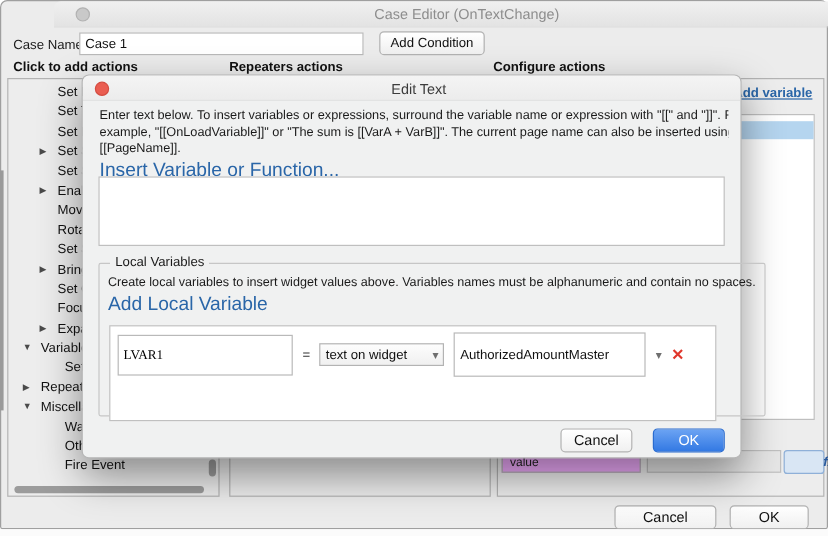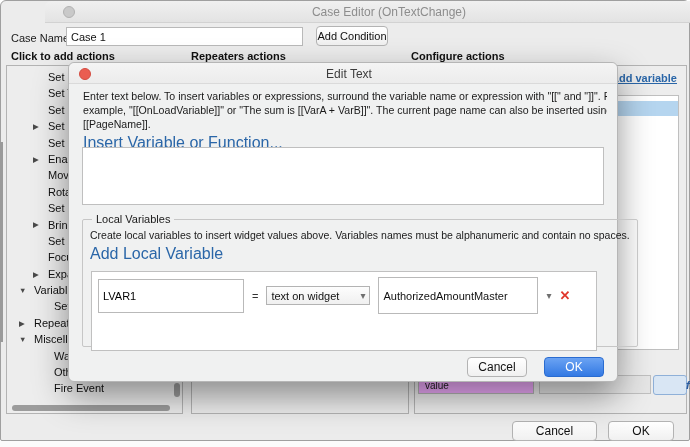--- a/index.html
+++ b/index.html
@@ -18,21 +18,21 @@
   .traffic-gray { position:absolute; left:18px; top:5px; width:12px; height:12px; border-radius:50%;
                   background:#c9c9c9; border:1px solid #b2b2b2; }
 
   
   .case-label { position:absolute; left:10px; top:31px; font-size:11px; color:#1a1a1a; }
   .case-input { position:absolute; left:65px; top:26px; width:237px; height:19px;
                 background:#fff; border:1px solid #b9b9b9; font-size:11px; padding:0 4px;
                 font-family:"Liberation Sans", sans-serif; color:#111; }
   .btn { background:linear-gradient(#ffffff,#f0f0f0); border:1px solid #b3b3b3; border-radius:4px;
          font-size:11px; color:#111; text-align:center; }
-  .add-condition { position:absolute; left:315px; top:25px; width:72px; height:20px; line-height:18px; }
+  .add-condition { position:absolute; left:315px; top:25px; width:88px; height:20px; line-height:18px; }
 
   
   .col-head { position:absolute; top:49px; font-size:11px; font-weight:bold; color:#111; }
 
   
   .panel { position:absolute; top:64px; height:349px; border:1px solid #b3b3b3; background:#ededed; }
   .panel-left  { left:5px;   width:177px; }
   .panel-mid   { left:190px; width:218px; }
   .panel-right { left:413px; width:273px; }
 
@@ -96,21 +96,21 @@
 
   .lv-fieldset { position:absolute; left:13px; top:150px; width:522px; height:134px;
                  border:1px solid #c6c6c6; border-radius:2px; padding:2px 7px; }
   .lv-fieldset legend { font-size:11px; color:#1a1a1a; padding:0 4px; margin-left:2px; }
   .lv-desc { font-size:10.5px; color:#1a1a1a; white-space:nowrap; overflow:hidden; margin-top:2px; }
   .lv-add-link { display:inline-block; margin-top:4px; }
   .lv-box { position:absolute; left:8px; top:46px; width:506px; height:80px;
             background:#fff; border:1px solid #c0c0c0; }
   .lv-row { display:flex; align-items:center; gap:8px; padding:5px 0 0 6px; }
   .lv-name { width:146px; height:19px; border:1px solid #b9b9b9; background:#fff;
-             font-size:11px; padding:16px 4px; font-family:Liberation Sans, sans-serif; }
+             font-size:11px; padding:16px 4px; font-family:Liberation Serif, serif; }
   .lv-eq { font-size:11px; color:#333; }
   .lv-select { width:104px; height:19px; border:1px solid #b3b3b3; background:linear-gradient(#fdfdfd,#f0f0f0);
                font-size:11px; color:#111; display:flex; align-items:center; justify-content:space-between;
                padding:0 4px; }
   .lv-combo { width:160px; height:37px; border:1px solid #b9b9b9; background:#fff;
               font-size:11px; color:#111; padding:0 4px; display:flex; align-items:center; }
   .drop-arrow { color:#6f6f6f; font-size:10px; }
   .delete-x { color:#e0362b; font-size:13px; font-weight:bold; cursor:pointer; }
 
   .modal-cancel { position:absolute; left:398px; top:294px; width:60px; height:20px; line-height:18px; font-size:12px; }

